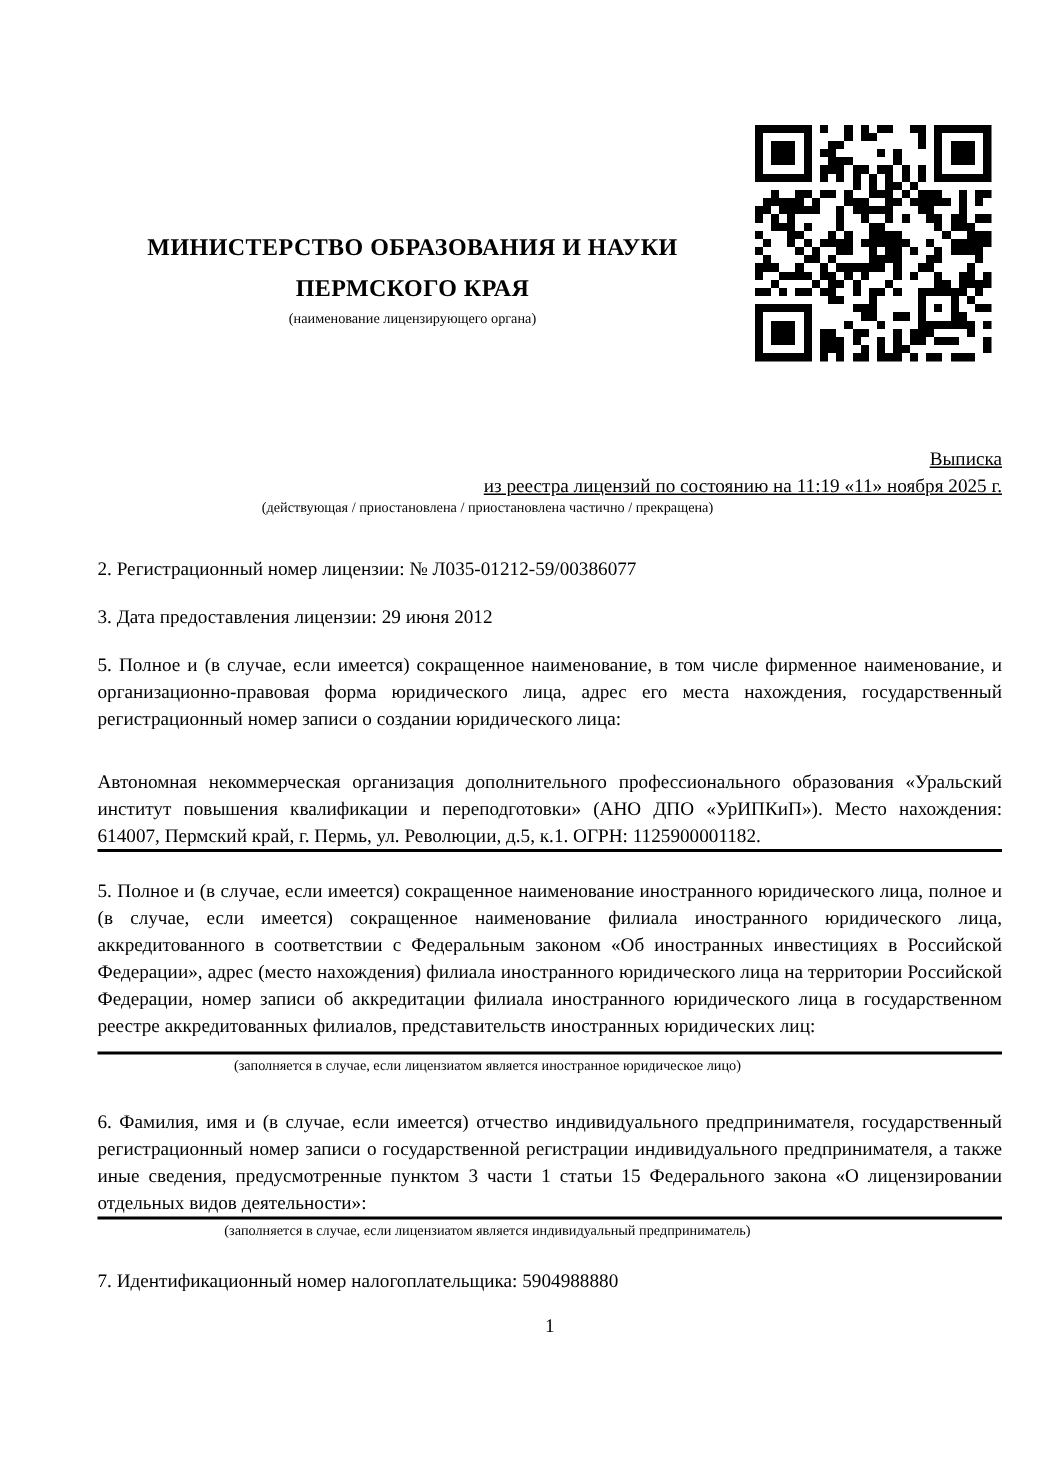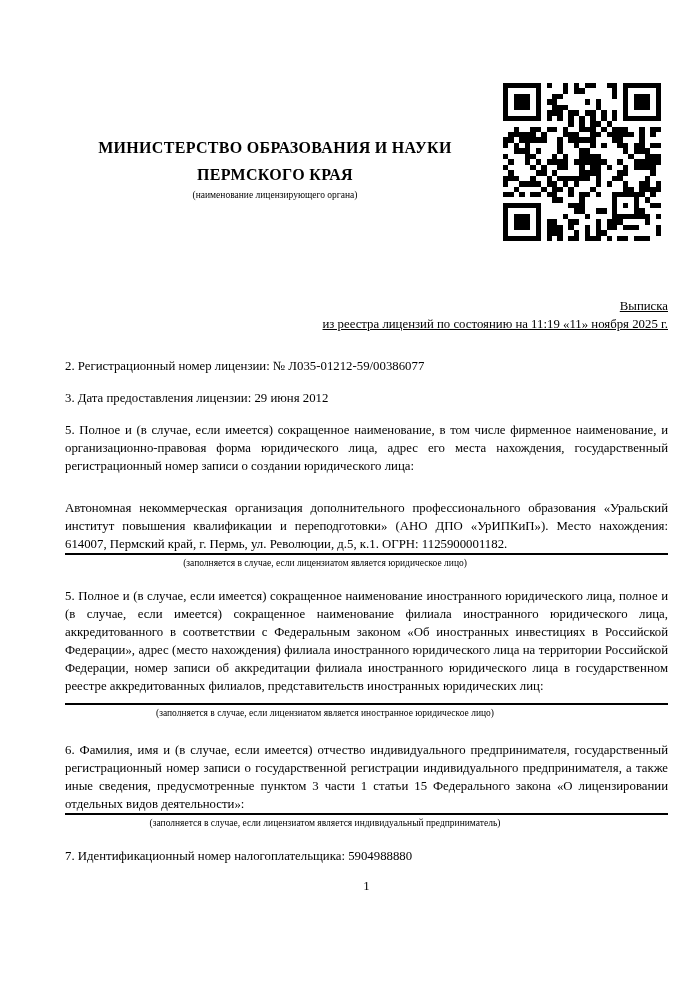--- a/index.html
+++ b/index.html
@@ -14,21 +14,21 @@
     background: #ffffff;
     color: #000000;
     font-family: "Liberation Serif", "DejaVu Serif", serif;
     overflow: hidden;
   }
 
   
   .org-block {
     position: absolute;
     left: 65px;
-    top: 134px;
+    top: 152px;
     width: 420px;
     text-align: center;
   }
   .org-line {
     font-size: 16px;
     font-weight: bold;
     line-height: 27px;
     letter-spacing: 0.3px;
   }
   .org-caption {
@@ -94,29 +94,29 @@
 
   <svg class="qr" id="qr-svg" viewBox="0 0 29 29" shape-rendering="crispEdges">
       <path d="M0 0h1v1h-1zM1 0h1v1h-1zM2 0h1v1h-1zM3 0h1v1h-1zM4 0h1v1h-1zM5 0h1v1h-1zM6 0h1v1h-1zM8 0h1v1h-1zM11 0h1v1h-1zM13 0h1v1h-1zM15 0h1v1h-1zM16 0h1v1h-1zM19 0h1v1h-1zM20 0h1v1h-1zM22 0h1v1h-1zM23 0h1v1h-1zM24 0h1v1h-1zM25 0h1v1h-1zM26 0h1v1h-1zM27 0h1v1h-1zM28 0h1v1h-1zM0 1h1v1h-1zM6 1h1v1h-1zM11 1h1v1h-1zM13 1h1v1h-1zM14 1h1v1h-1zM20 1h1v1h-1zM22 1h1v1h-1zM28 1h1v1h-1zM0 2h1v1h-1zM2 2h1v1h-1zM3 2h1v1h-1zM4 2h1v1h-1zM6 2h1v1h-1zM9 2h1v1h-1zM10 2h1v1h-1zM20 2h1v1h-1zM22 2h1v1h-1zM24 2h1v1h-1zM25 2h1v1h-1zM26 2h1v1h-1zM28 2h1v1h-1zM0 3h1v1h-1zM2 3h1v1h-1zM3 3h1v1h-1zM4 3h1v1h-1zM6 3h1v1h-1zM8 3h1v1h-1zM9 3h1v1h-1zM15 3h1v1h-1zM17 3h1v1h-1zM22 3h1v1h-1zM24 3h1v1h-1zM25 3h1v1h-1zM26 3h1v1h-1zM28 3h1v1h-1zM0 4h1v1h-1zM2 4h1v1h-1zM3 4h1v1h-1zM4 4h1v1h-1zM6 4h1v1h-1zM9 4h1v1h-1zM10 4h1v1h-1zM11 4h1v1h-1zM17 4h1v1h-1zM22 4h1v1h-1zM24 4h1v1h-1zM25 4h1v1h-1zM26 4h1v1h-1zM28 4h1v1h-1zM0 5h1v1h-1zM6 5h1v1h-1zM8 5h1v1h-1zM9 5h1v1h-1zM10 5h1v1h-1zM12 5h1v1h-1zM13 5h1v1h-1zM15 5h1v1h-1zM16 5h1v1h-1zM18 5h1v1h-1zM20 5h1v1h-1zM22 5h1v1h-1zM28 5h1v1h-1zM0 6h1v1h-1zM1 6h1v1h-1zM2 6h1v1h-1zM3 6h1v1h-1zM4 6h1v1h-1zM5 6h1v1h-1zM6 6h1v1h-1zM8 6h1v1h-1zM10 6h1v1h-1zM12 6h1v1h-1zM14 6h1v1h-1zM16 6h1v1h-1zM18 6h1v1h-1zM20 6h1v1h-1zM22 6h1v1h-1zM23 6h1v1h-1zM24 6h1v1h-1zM25 6h1v1h-1zM26 6h1v1h-1zM27 6h1v1h-1zM28 6h1v1h-1zM12 7h1v1h-1zM14 7h1v1h-1zM16 7h1v1h-1zM17 7h1v1h-1zM19 7h1v1h-1zM2 8h1v1h-1zM5 8h1v1h-1zM6 8h1v1h-1zM8 8h1v1h-1zM9 8h1v1h-1zM11 8h1v1h-1zM14 8h1v1h-1zM15 8h1v1h-1zM16 8h1v1h-1zM18 8h1v1h-1zM20 8h1v1h-1zM21 8h1v1h-1zM22 8h1v1h-1zM25 8h1v1h-1zM27 8h1v1h-1zM28 8h1v1h-1zM1 9h1v1h-1zM2 9h1v1h-1zM3 9h1v1h-1zM4 9h1v1h-1zM5 9h1v1h-1zM7 9h1v1h-1zM11 9h1v1h-1zM12 9h1v1h-1zM13 9h1v1h-1zM16 9h1v1h-1zM17 9h1v1h-1zM19 9h1v1h-1zM20 9h1v1h-1zM21 9h1v1h-1zM22 9h1v1h-1zM23 9h1v1h-1zM25 9h1v1h-1zM27 9h1v1h-1zM0 10h1v1h-1zM1 10h1v1h-1zM3 10h1v1h-1zM4 10h1v1h-1zM5 10h1v1h-1zM6 10h1v1h-1zM7 10h1v1h-1zM10 10h1v1h-1zM12 10h1v1h-1zM13 10h1v1h-1zM14 10h1v1h-1zM15 10h1v1h-1zM16 10h1v1h-1zM20 10h1v1h-1zM21 10h1v1h-1zM25 10h1v1h-1zM0 11h1v1h-1zM2 11h1v1h-1zM4 11h1v1h-1zM10 11h1v1h-1zM13 11h1v1h-1zM16 11h1v1h-1zM18 11h1v1h-1zM21 11h1v1h-1zM22 11h1v1h-1zM24 11h1v1h-1zM25 11h1v1h-1zM27 11h1v1h-1zM28 11h1v1h-1zM2 12h1v1h-1zM3 12h1v1h-1zM4 12h1v1h-1zM6 12h1v1h-1zM10 12h1v1h-1zM14 12h1v1h-1zM15 12h1v1h-1zM22 12h1v1h-1zM24 12h1v1h-1zM25 12h1v1h-1zM26 12h1v1h-1zM0 13h1v1h-1zM4 13h1v1h-1zM5 13h1v1h-1zM9 13h1v1h-1zM11 13h1v1h-1zM14 13h1v1h-1zM15 13h1v1h-1zM16 13h1v1h-1zM17 13h1v1h-1zM23 13h1v1h-1zM26 13h1v1h-1zM27 13h1v1h-1zM28 13h1v1h-1zM1 14h1v1h-1zM4 14h1v1h-1zM6 14h1v1h-1zM8 14h1v1h-1zM9 14h1v1h-1zM10 14h1v1h-1zM11 14h1v1h-1zM13 14h1v1h-1zM14 14h1v1h-1zM15 14h1v1h-1zM16 14h1v1h-1zM17 14h1v1h-1zM18 14h1v1h-1zM21 14h1v1h-1zM24 14h1v1h-1zM25 14h1v1h-1zM26 14h1v1h-1zM27 14h1v1h-1zM28 14h1v1h-1zM0 15h1v1h-1zM5 15h1v1h-1zM7 15h1v1h-1zM10 15h1v1h-1zM11 15h1v1h-1zM14 15h1v1h-1zM16 15h1v1h-1zM17 15h1v1h-1zM19 15h1v1h-1zM22 15h1v1h-1zM24 15h1v1h-1zM25 15h1v1h-1zM26 15h1v1h-1zM27 15h1v1h-1zM1 16h1v1h-1zM6 16h1v1h-1zM7 16h1v1h-1zM9 16h1v1h-1zM14 16h1v1h-1zM15 16h1v1h-1zM16 16h1v1h-1zM17 16h1v1h-1zM21 16h1v1h-1zM22 16h1v1h-1zM27 16h1v1h-1zM0 17h1v1h-1zM1 17h1v1h-1zM2 17h1v1h-1zM5 17h1v1h-1zM8 17h1v1h-1zM10 17h1v1h-1zM11 17h1v1h-1zM12 17h1v1h-1zM13 17h1v1h-1zM14 17h1v1h-1zM15 17h1v1h-1zM17 17h1v1h-1zM20 17h1v1h-1zM21 17h1v1h-1zM26 17h1v1h-1zM0 18h1v1h-1zM3 18h1v1h-1zM4 18h1v1h-1zM5 18h1v1h-1zM6 18h1v1h-1zM8 18h1v1h-1zM9 18h1v1h-1zM11 18h1v1h-1zM13 18h1v1h-1zM17 18h1v1h-1zM19 18h1v1h-1zM22 18h1v1h-1zM25 18h1v1h-1zM26 18h1v1h-1zM28 18h1v1h-1zM2 19h1v1h-1zM7 19h1v1h-1zM9 19h1v1h-1zM10 19h1v1h-1zM12 19h1v1h-1zM16 19h1v1h-1zM22 19h1v1h-1zM23 19h1v1h-1zM25 19h1v1h-1zM26 19h1v1h-1zM27 19h1v1h-1zM28 19h1v1h-1zM0 20h1v1h-1zM1 20h1v1h-1zM3 20h1v1h-1zM5 20h1v1h-1zM6 20h1v1h-1zM8 20h1v1h-1zM9 20h1v1h-1zM12 20h1v1h-1zM14 20h1v1h-1zM15 20h1v1h-1zM17 20h1v1h-1zM20 20h1v1h-1zM21 20h1v1h-1zM22 20h1v1h-1zM23 20h1v1h-1zM24 20h1v1h-1zM25 20h1v1h-1zM27 20h1v1h-1zM9 21h1v1h-1zM10 21h1v1h-1zM14 21h1v1h-1zM20 21h1v1h-1zM24 21h1v1h-1zM26 21h1v1h-1zM0 22h1v1h-1zM1 22h1v1h-1zM2 22h1v1h-1zM3 22h1v1h-1zM4 22h1v1h-1zM5 22h1v1h-1zM6 22h1v1h-1zM12 22h1v1h-1zM13 22h1v1h-1zM14 22h1v1h-1zM20 22h1v1h-1zM22 22h1v1h-1zM24 22h1v1h-1zM27 22h1v1h-1zM28 22h1v1h-1zM0 23h1v1h-1zM6 23h1v1h-1zM13 23h1v1h-1zM14 23h1v1h-1zM17 23h1v1h-1zM18 23h1v1h-1zM20 23h1v1h-1zM24 23h1v1h-1zM25 23h1v1h-1zM0 24h1v1h-1zM2 24h1v1h-1zM3 24h1v1h-1zM4 24h1v1h-1zM6 24h1v1h-1zM11 24h1v1h-1zM15 24h1v1h-1zM20 24h1v1h-1zM21 24h1v1h-1zM22 24h1v1h-1zM23 24h1v1h-1zM24 24h1v1h-1zM25 24h1v1h-1zM26 24h1v1h-1zM28 24h1v1h-1zM0 25h1v1h-1zM2 25h1v1h-1zM3 25h1v1h-1zM4 25h1v1h-1zM6 25h1v1h-1zM8 25h1v1h-1zM9 25h1v1h-1zM12 25h1v1h-1zM13 25h1v1h-1zM17 25h1v1h-1zM19 25h1v1h-1zM20 25h1v1h-1zM21 25h1v1h-1zM26 25h1v1h-1zM0 26h1v1h-1zM2 26h1v1h-1zM3 26h1v1h-1zM4 26h1v1h-1zM6 26h1v1h-1zM8 26h1v1h-1zM9 26h1v1h-1zM10 26h1v1h-1zM12 26h1v1h-1zM15 26h1v1h-1zM17 26h1v1h-1zM19 26h1v1h-1zM20 26h1v1h-1zM22 26h1v1h-1zM23 26h1v1h-1zM24 26h1v1h-1zM28 26h1v1h-1zM0 27h1v1h-1zM6 27h1v1h-1zM8 27h1v1h-1zM9 27h1v1h-1zM10 27h1v1h-1zM13 27h1v1h-1zM15 27h1v1h-1zM17 27h1v1h-1zM18 27h1v1h-1zM28 27h1v1h-1zM0 28h1v1h-1zM1 28h1v1h-1zM2 28h1v1h-1zM3 28h1v1h-1zM4 28h1v1h-1zM5 28h1v1h-1zM6 28h1v1h-1zM8 28h1v1h-1zM10 28h1v1h-1zM12 28h1v1h-1zM13 28h1v1h-1zM15 28h1v1h-1zM16 28h1v1h-1zM17 28h1v1h-1zM19 28h1v1h-1zM21 28h1v1h-1zM22 28h1v1h-1zM24 28h1v1h-1zM25 28h1v1h-1zM26 28h1v1h-1z" fill="#000000"></path>
     </svg>
 
   <div class="content">
 
     <div class="doc-title">Выписка</div>
     <div class="doc-title">из реестра лицензий по состоянию на 11:19 «11» ноября 2025 г.</div>
 
+    <div class="note-row">(действующая / приостановлена / приостановлена частично / прекращена)</div>
 
     <div class="m-item2">2. Регистрационный номер лицензии: № Л035-01212-59/00386077</div>
 
     <div class="m-item3">3. Дата предоставления лицензии: 29 июня 2012</div>
 
     <div class="para m-item4">5. Полное и (в случае, если имеется) сокращенное наименование, в том числе фирменное наименование, и организационно-правовая форма юридического лица, адрес его места нахождения, государственный регистрационный номер записи о создании юридического лица:</div>
     <div class="para">Автономная некоммерческая организация дополнительного профессионального образования «Уральский институт повышения квалификации и переподготовки» (АНО ДПО «УрИПКиП»). Место нахождения: 614007, Пермский край, г. Пермь, ул. Революции, д.5, к.1. ОГРН: 1125900001182.</div>
     <hr class="rule">
-    <div class="note-row">(заполняется в случае, если лицензиатом является юридическое лицо)</div>
 
     <div class="para m-item5">5. Полное и (в случае, если имеется) сокращенное наименование иностранного юридического лица, полное и (в случае, если имеется) сокращенное наименование филиала иностранного юридического лица, аккредитованного в соответствии с Федеральным законом «Об иностранных инвестициях в Российской Федерации», адрес (место нахождения) филиала иностранного юридического лица на территории Российской Федерации, номер записи об аккредитации филиала иностранного юридического лица в государственном реестре аккредитованных филиалов, представительств иностранных юридических лиц:</div>
     <div class="blank-line"></div>
     <hr class="rule">
     <div class="note-row">(заполняется в случае, если лицензиатом является иностранное юридическое лицо)</div>
 
     <div class="para m-item6">6. Фамилия, имя и (в случае, если имеется) отчество индивидуального предпринимателя, государственный регистрационный номер записи о государственной регистрации индивидуального предпринимателя, а также иные сведения, предусмотренные пунктом 3 части 1 статьи 15 Федерального закона «О лицензировании отдельных видов деятельности»:</div>
     <hr class="rule">
     <div class="note-row">(заполняется в случае, если лицензиатом является индивидуальный предприниматель)</div>
 

